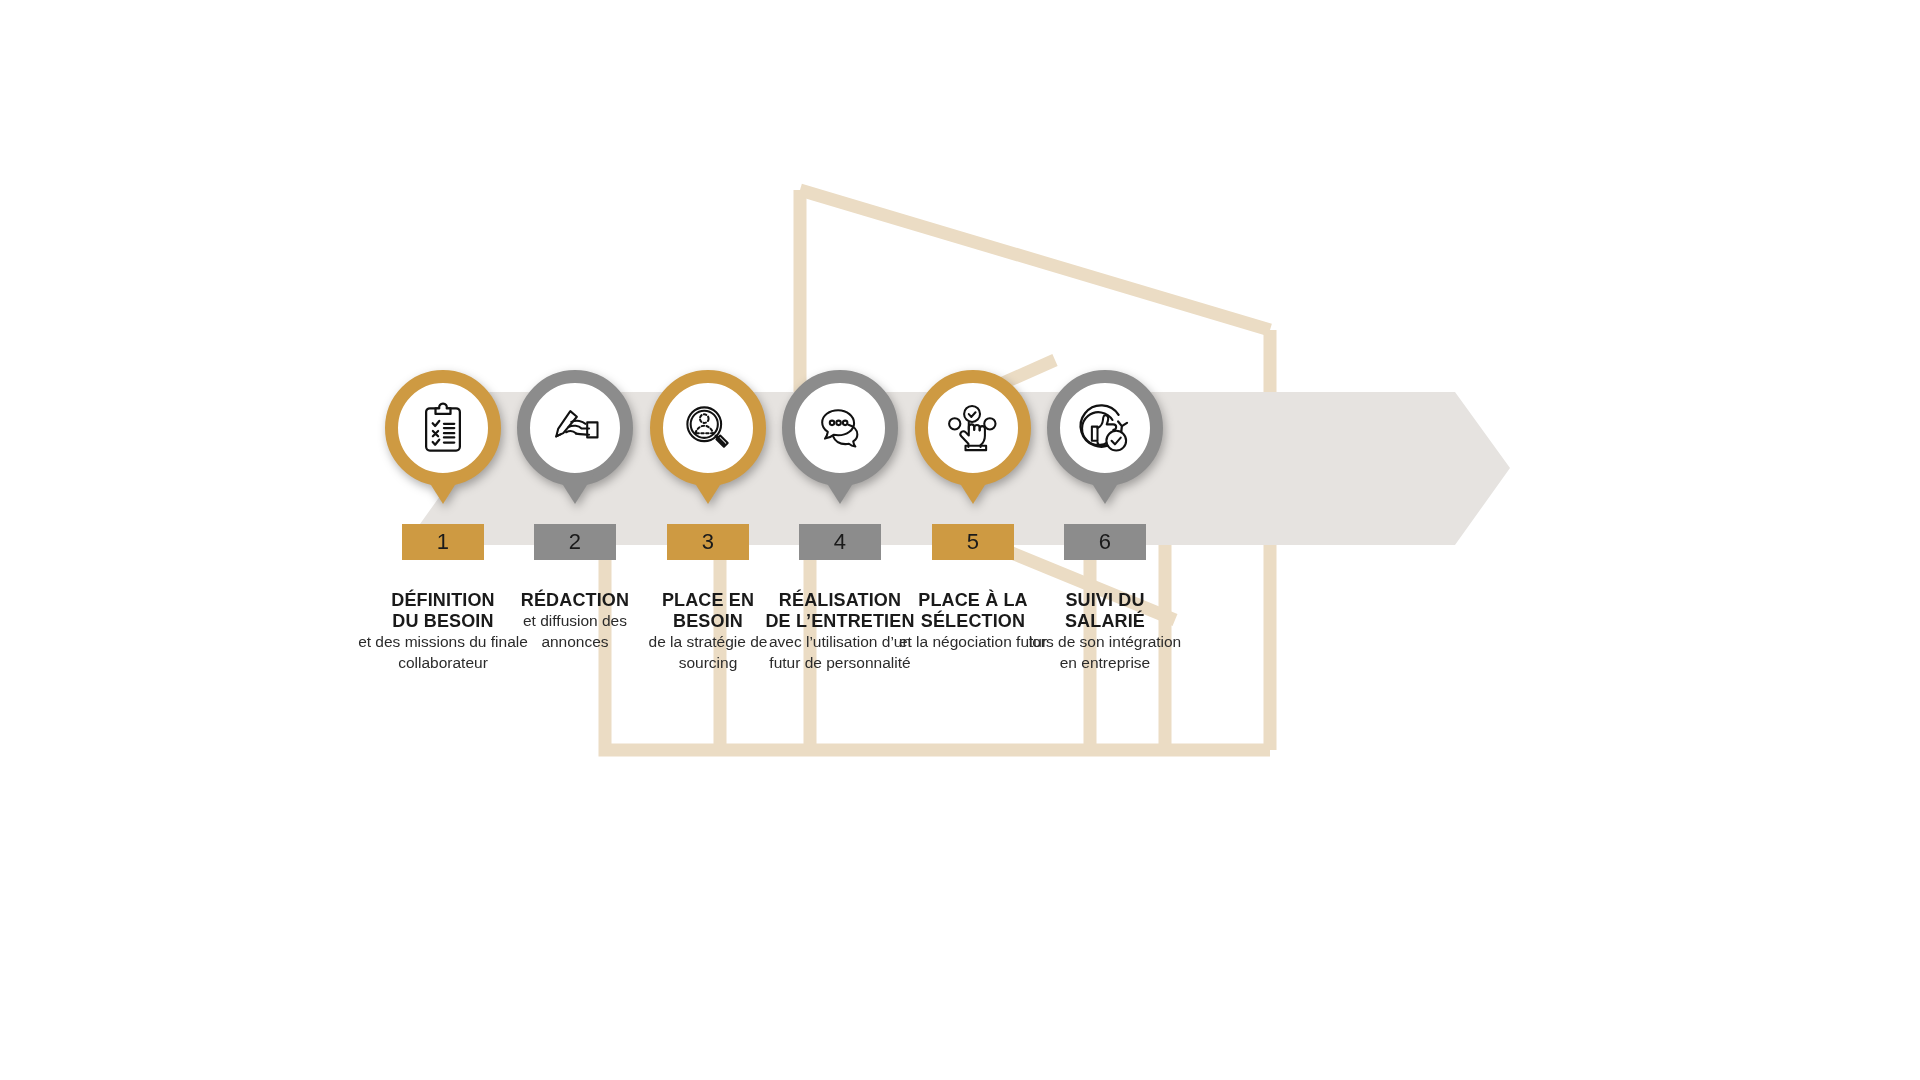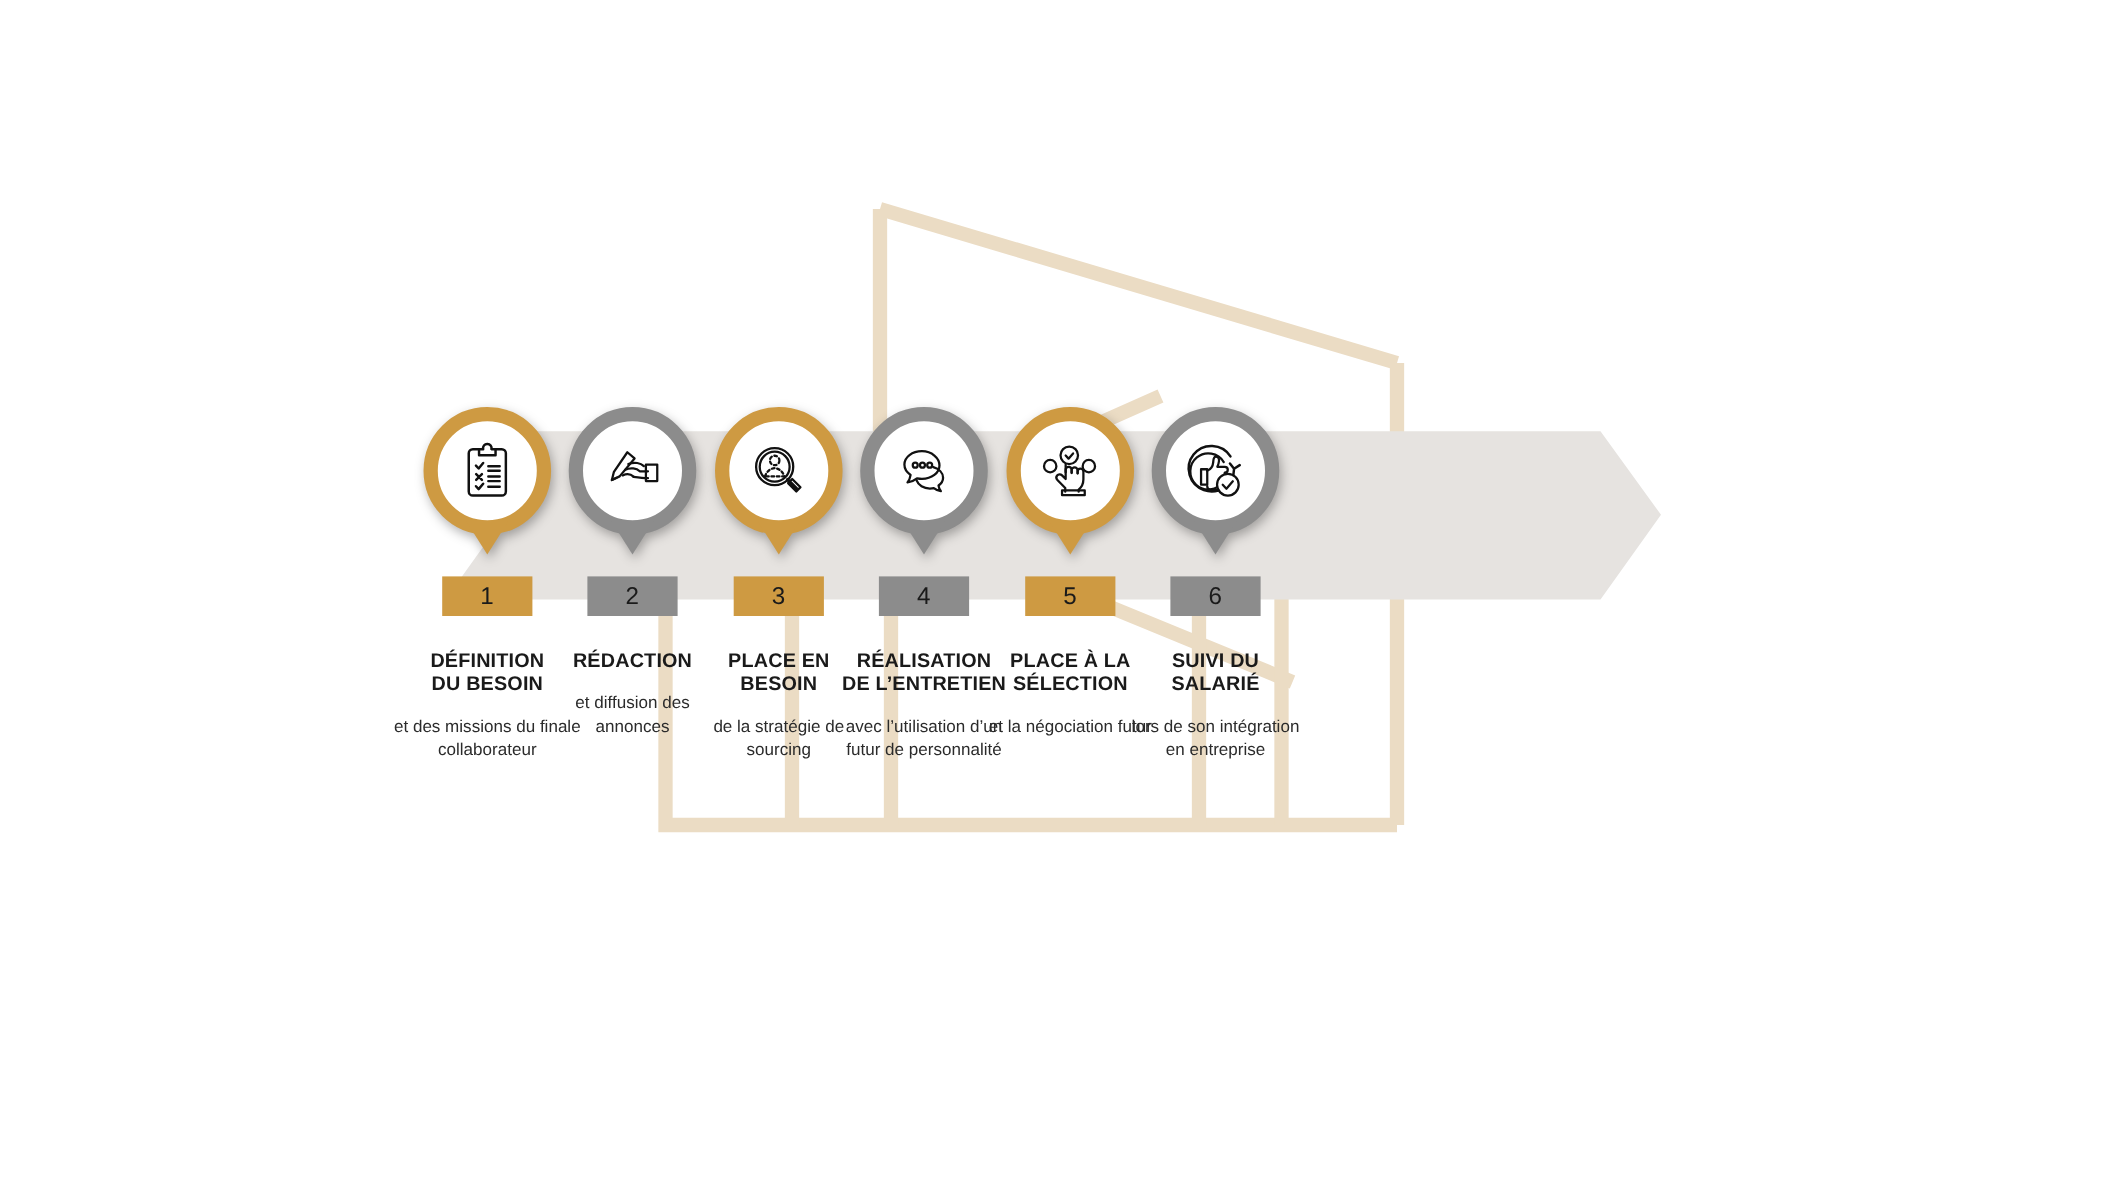--- a/index.html
+++ b/index.html
@@ -84,21 +84,20 @@
     margin-top:30px;
     font-size:18px;
     font-weight:bold;
     color:#1a1a1a;
     text-align:center;
     line-height:1.18;
     letter-spacing:0.15px;
     width:200px;
   }
   .subtitle{
-    margin-top:19px;
     font-size:15.5px;
     font-weight:400;
     color:#2b2b2b;
     text-align:center;
     line-height:1.33;
     width:170px;
   }
 </style>
 </head>
 <body>

